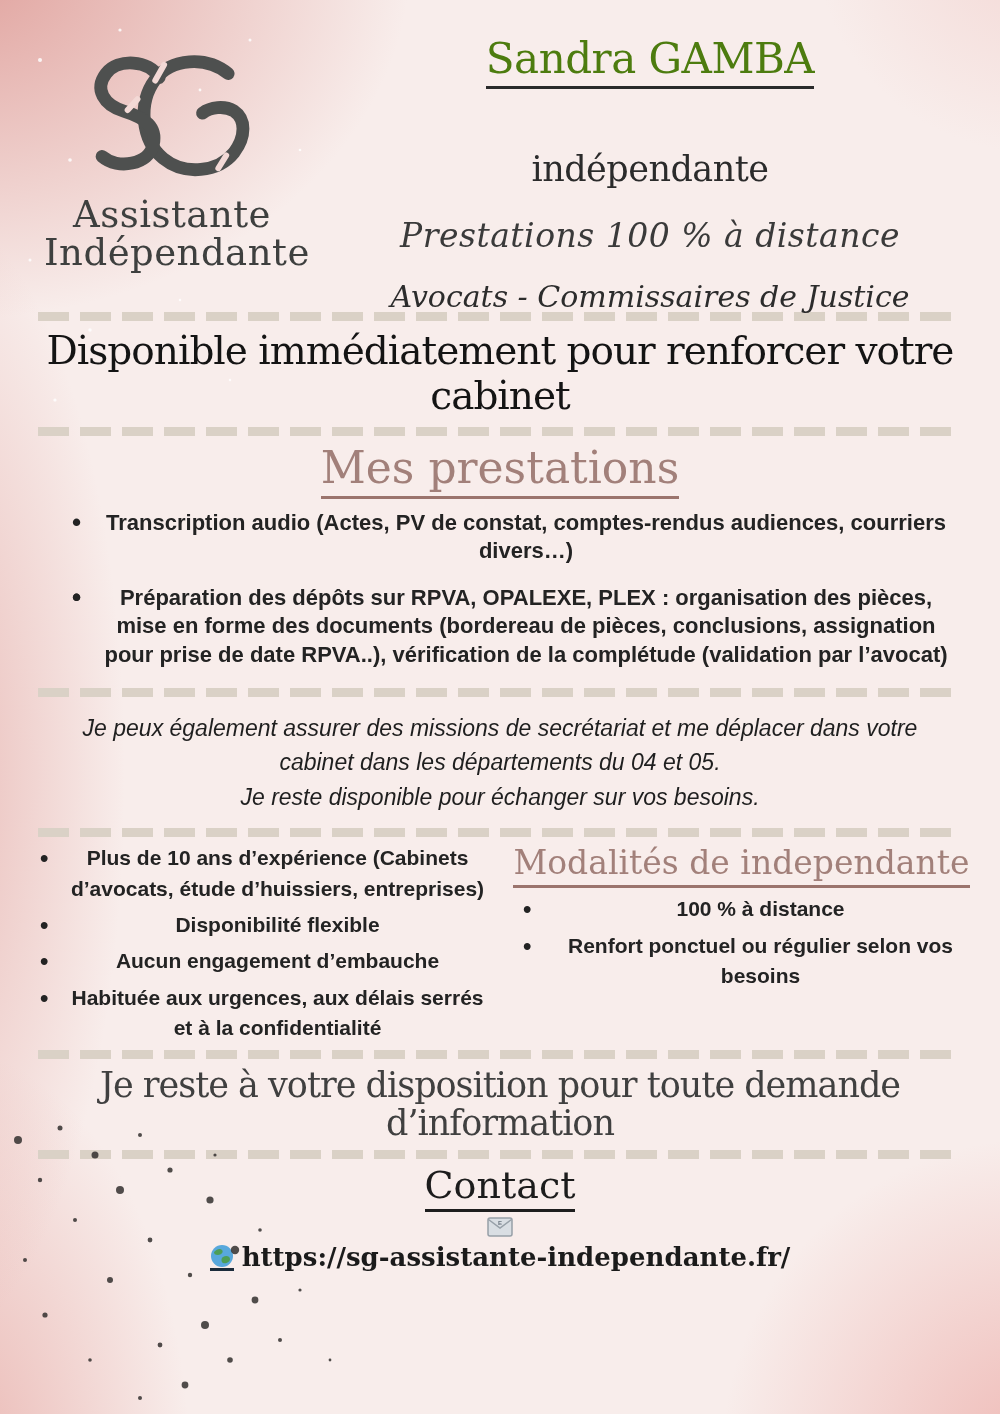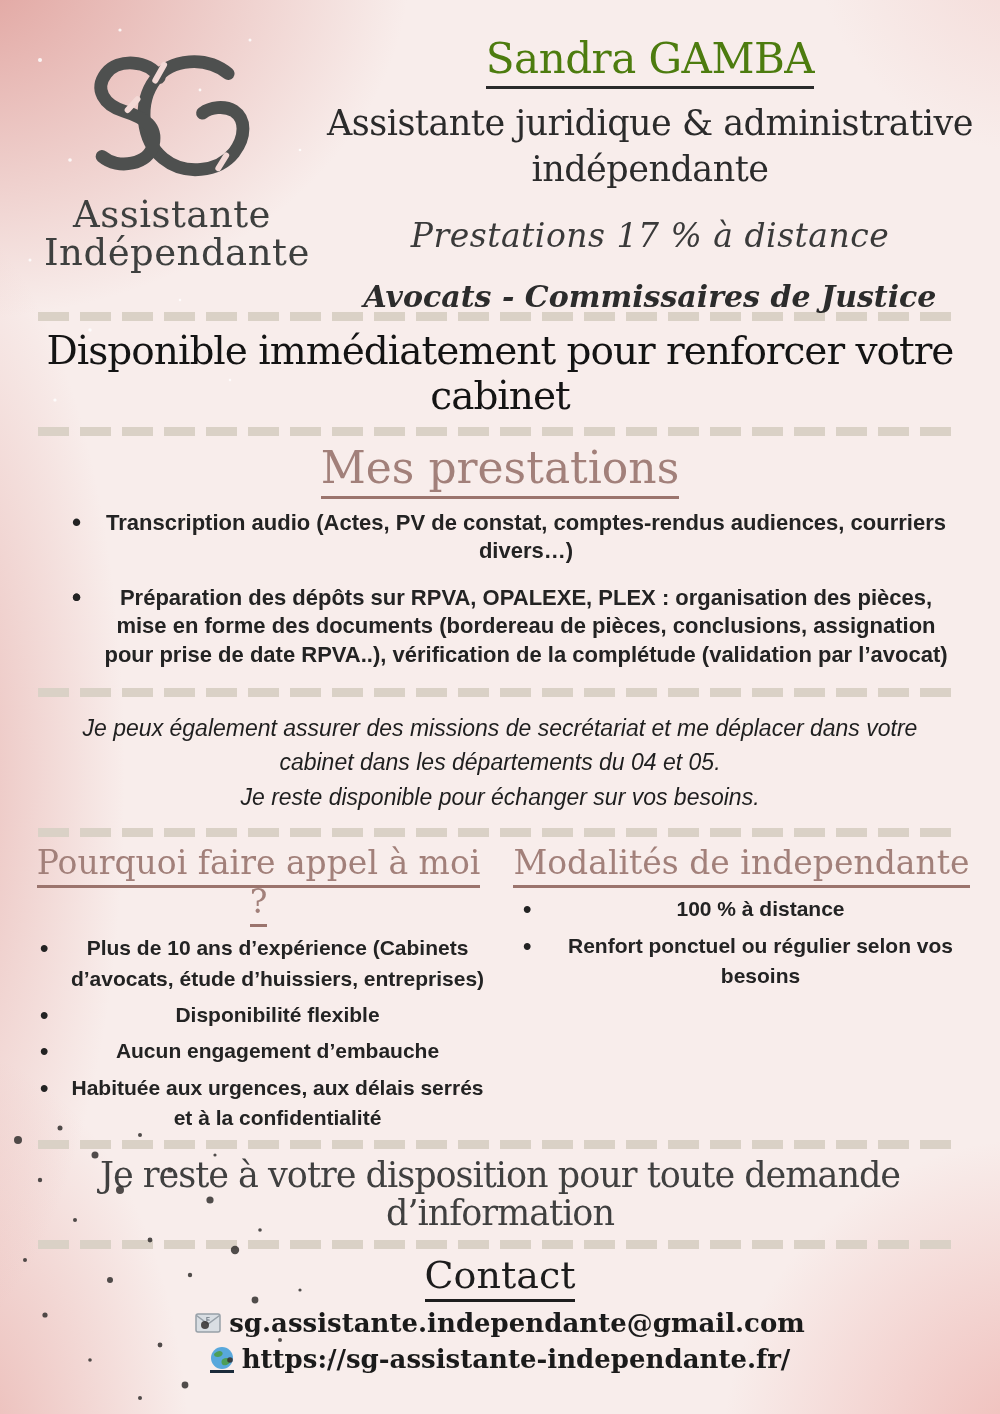--- a/index.html
+++ b/index.html
@@ -22,21 +22,21 @@
   
   .hdr{position:relative;height:312px;display:flex;}
   .brand{width:300px;padding:48px 0 0 44px;box-sizing:border-box;text-align:center;}
   .brand svg{display:block;margin:0 auto;}
   .brand-name{margin-top:10px;font-size:37px;line-height:1.04;color:#3e403f;letter-spacing:0.5px;}
   .hdr-text{flex:1;padding-top:34px;text-align:center;}
   .person{display:inline-block;font-size:42px;letter-spacing:-0.5px;color:#4d7c0f;
           border-bottom:3px solid #2a2a2a;padding-bottom:3px;}
   .subtitle{margin-top:12px;font-size:35px;line-height:1.3;color:#2b2b2b;letter-spacing:-0.5px;}
   .tagline{margin-top:24px;font-size:33px;font-style:italic;color:#3a3a3a;letter-spacing:0.5px;}
-  .audience{margin-top:24px;font-size:30px;font-style:italic;font-weight:bold;color:#2c2c2c;}
+  .audience{margin-top:24px;font-size:30px;font-style:italic;font-weight:normal;color:#2c2c2c;}
 
   
   .dash{height:9px;margin:0 38px;
     background:repeating-linear-gradient(90deg,#dad1c6 0 31px,rgba(0,0,0,0) 31px 42px);}
   .banner{margin:8px 16px;font-size:39px;font-weight:normal;line-height:1.15;text-align:center;
           letter-spacing:-1px;color:#141414;}
   .sec-title{margin:6px 0 16px;text-align:center;font-weight:normal;font-size:44px;}
   .u-rose{color:#a2807a;border-bottom:3px solid #9b746d;padding-bottom:3px;}
   .u-dark{border-bottom:3px solid #1e1e1e;padding-bottom:2px;}
 
@@ -139,24 +139,24 @@
       </g>
     </svg>
     <div class="brand-name">
       <div>Assistante</div>
       <div>Indépendante</div>
     </div>
   </div>
   <div class="hdr-text">
     <div><span class="person">Sandra GAMBA</span></div>
     <div class="subtitle">
-      <span>Assistante juridique &amp; administrative</span><br>
+      <br>
       <span>indépendante</span>
     </div>
-    <div class="tagline">Prestations 17 % à distance</div>
+    <div class="tagline">Prestations 100 % à distance</div>
     <div class="audience">Avocats - Commissaires de Justice</div>
   </div>
 </header>
 
 <div class="dash"></div>
 <h1 class="banner">Disponible immédiatement pour renforcer votre cabinet</h1>
 <div class="dash"></div>
 
 <h2 class="sec-title"><span class="u-rose">Mes prestations</span></h2>
 <ul class="svc">
@@ -169,21 +169,20 @@
 
 <p class="note">
   <span>Je peux également assurer des missions de secrétariat et me déplacer dans votre cabinet dans les départements du 04 et 05.</span><br>
   <span>Je reste disponible pour échanger sur vos besoins.</span>
 </p>
 
 <div class="dash"></div>
 
 <div class="cols">
   <section class="col">
-    <h3><span class="u-rose">Pourquoi faire appel à moi ?</span></h3>
     <ul>
       <li><span class="dot">•</span><span>Plus de 10 ans d’expérience (Cabinets d’avocats, étude d’huissiers, entreprises)</span></li>
       <li><span class="dot">•</span><span>Disponibilité flexible</span></li>
       <li><span class="dot">•</span><span>Aucun engagement d’embauche</span></li>
       <li><span class="dot">•</span><span>Habituée aux urgences, aux délais serrés et à la confidentialité</span></li>
     </ul>
   </section>
   <section class="col">
     <h3><span class="u-rose">Modalités de independante</span></h3>
     <ul>
@@ -200,21 +199,20 @@
 <h2 class="contact-title"><span class="u-dark">Contact</span></h2>
 <div class="contacts">
   <div class="c-line">
     <span class="ic">
       <svg width="26" height="20" viewBox="0 0 26 20">
         <rect x="1" y="1" width="24" height="18" rx="2" fill="#d9dee3" stroke="#97a0a8" stroke-width="1.5"></rect>
         <path d="M1.5 2.5 L13 11 L24.5 2.5" fill="none" stroke="#97a0a8" stroke-width="1.5"></path>
         <text x="13" y="8" font-size="6" text-anchor="middle" fill="#6b7680" font-family="Liberation Sans, sans-serif">E</text>
       </svg>
     </span>
-    <span>sg.assistante.independante@gmail.com</span>
   </div>
   <div class="c-line">
     <span class="ic globe-u">
       <svg width="24" height="24" viewBox="0 0 24 24">
         <circle cx="12" cy="12" r="11" fill="#58a8dc"></circle>
         <path d="M4 8 C7 5, 10 4, 12 6 C 14 8, 11 11, 8 11 C 5 11, 4 10, 4 8 Z" fill="#4d9e57"></path>
         <path d="M13 13 C16 11, 20 12, 20 15 C 20 18, 16 20, 13 19 C 11 18, 11 14, 13 13 Z" fill="#4d9e57"></path>
       </svg>
     </span>
     <span>https://sg-assistante-independante.fr/</span>

